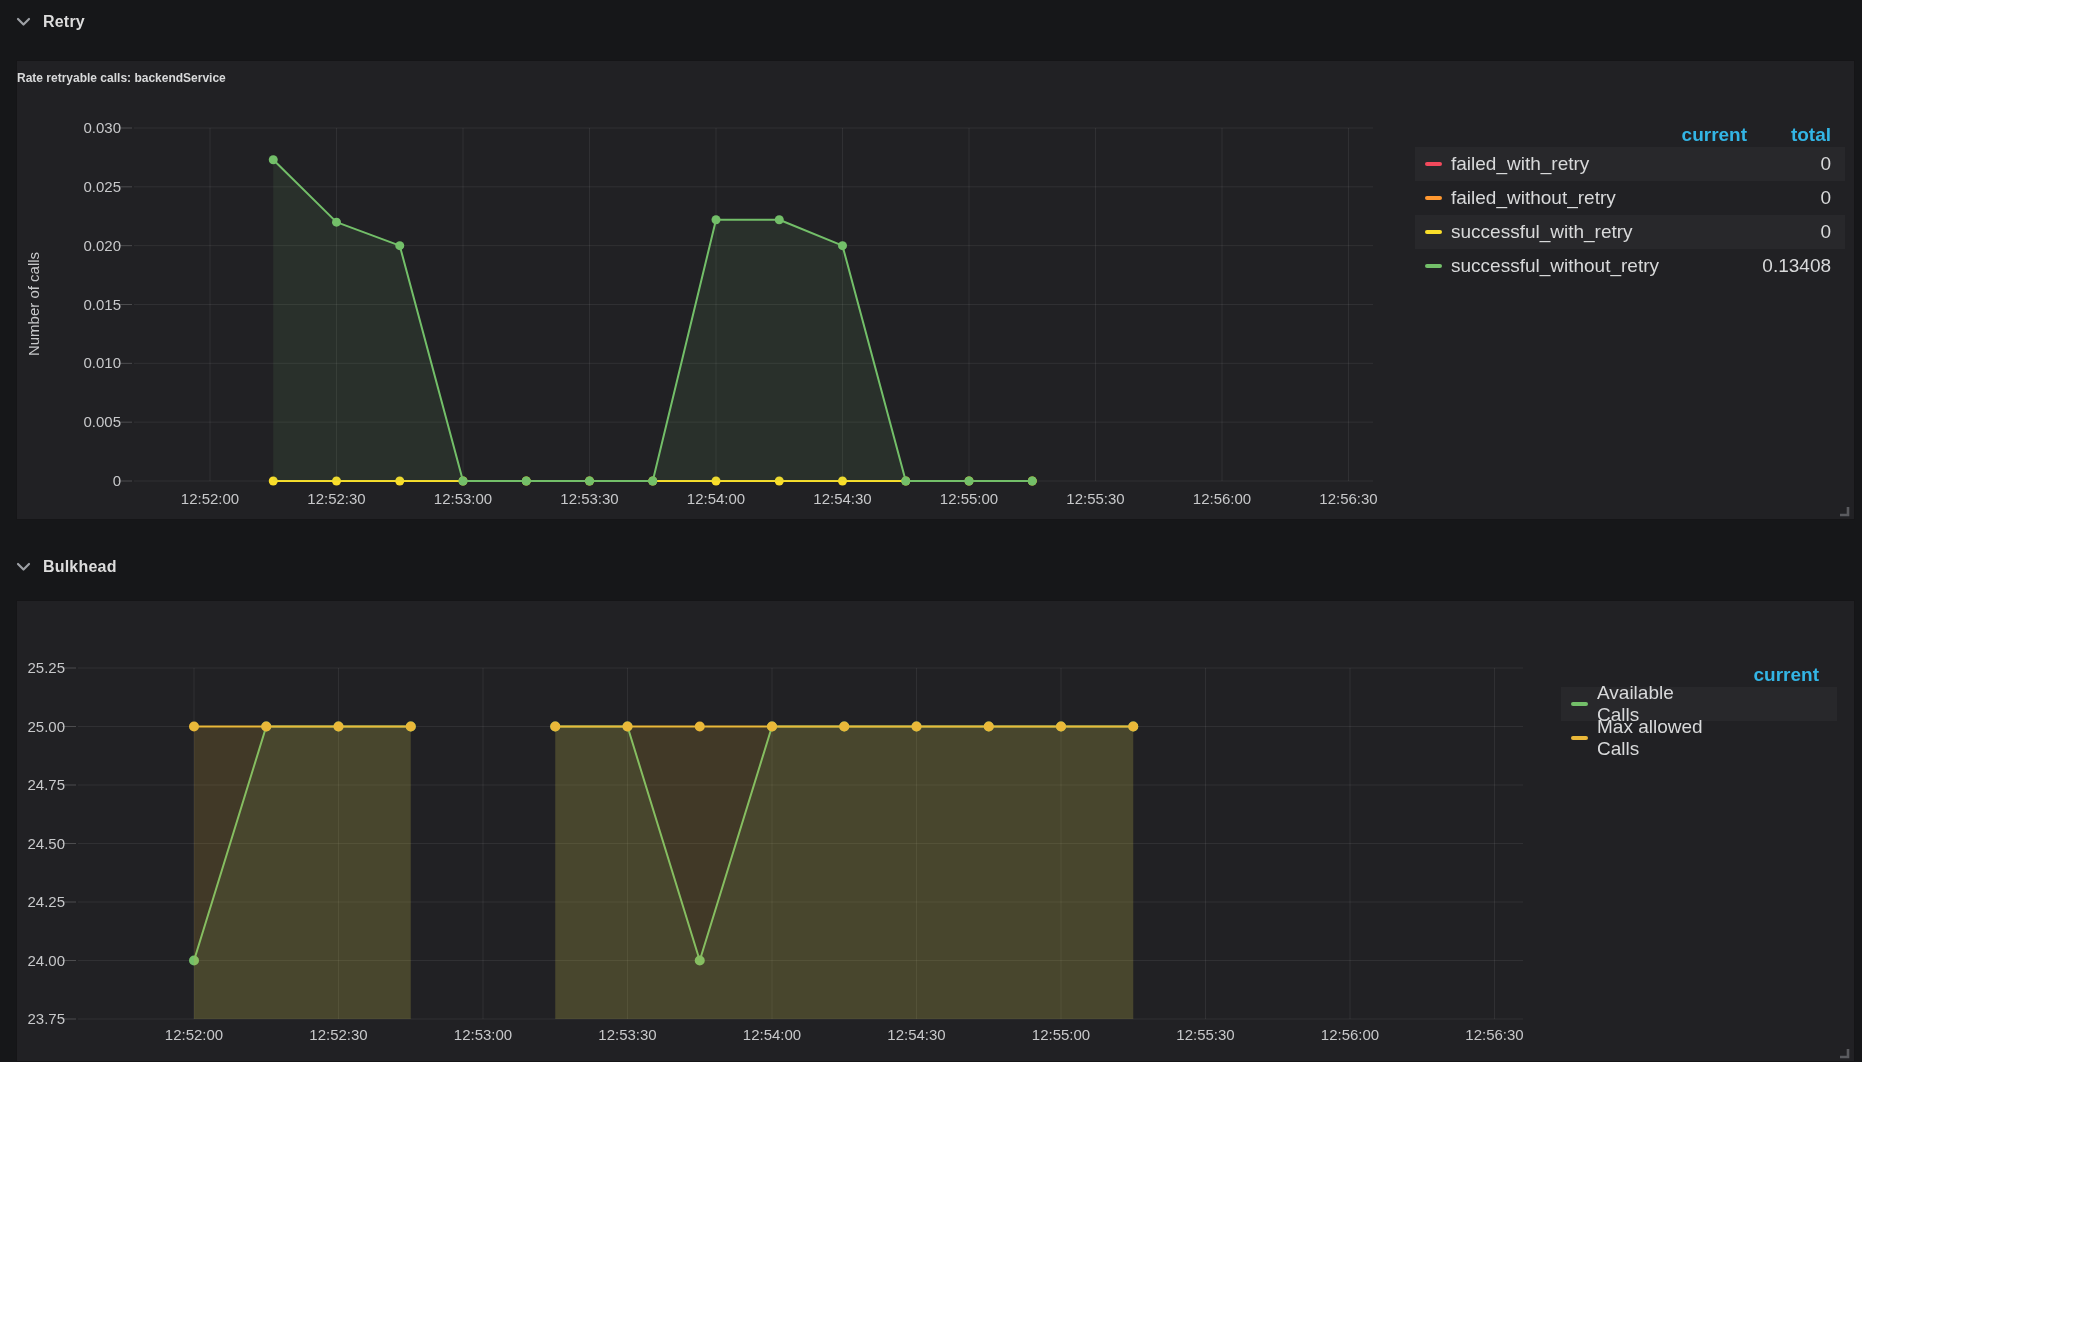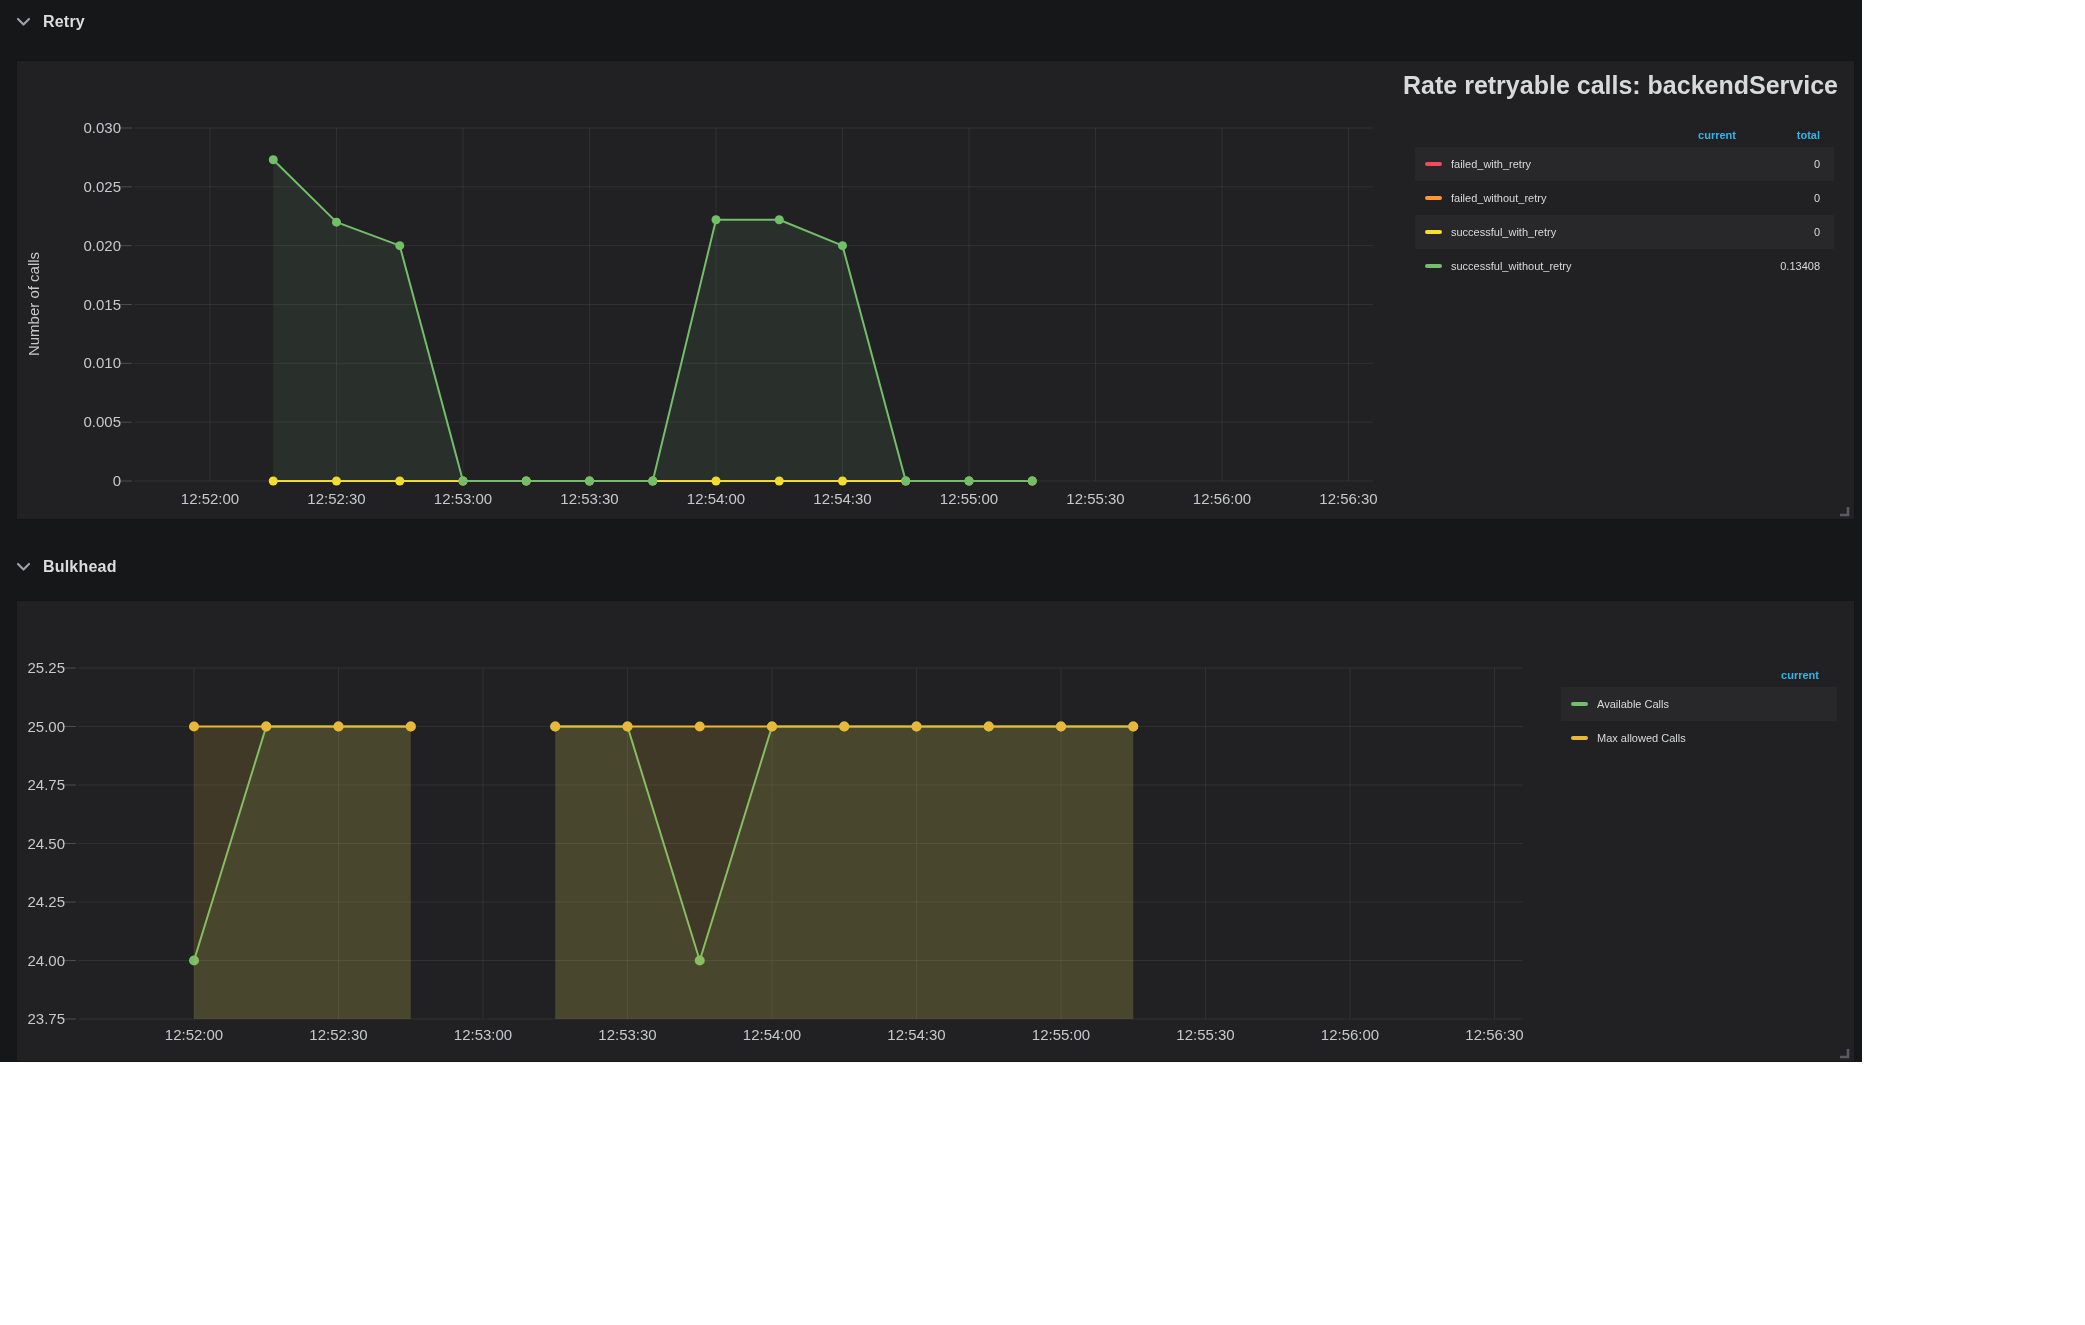--- a/index.html
+++ b/index.html
@@ -2,23 +2,23 @@
 <html><head>
 <meta charset="utf-8">
 <style>
   html,body{margin:0;padding:0;background:#ffffff;}
   body{font-family:"Liberation Sans", sans-serif; width:2085px; height:1325px; position:relative;}
   .dashboard{position:absolute; left:0; top:0; width:1862px; height:1062px; background:#161719; overflow:hidden;}
   .section-header{position:absolute; left:16px; height:28px; display:flex; align-items:center; gap:12px; cursor:pointer;}
   .section-header .chev{display:flex; align-items:center;}
   .section-title{color:#dcdcdc; font-size:16px; font-weight:bold; letter-spacing:.2px;}
   .panel{position:absolute; left:16px; width:1839px; background:#212124; border:1px solid rgba(0,0,0,0.35); box-sizing:border-box;}
-  .panel-title{position:absolute; left:0; right:16px; top:10px; text-align:right; color:#d8d9da; font-size:25px; font-weight:bold; cursor:pointer;}
+  .panel-title{position:absolute; left:0; right:16px; top:10px; text-align:left; color:#d8d9da; font-size:12px; font-weight:bold; cursor:pointer;}
   svg.chart{position:absolute; left:0; top:0;}
-  .legend{position:absolute; display:grid; font-size:11px; color:#d8d9da;}
+  .legend{position:absolute; display:grid; font-size:19px; color:#d8d9da;}
   .legend .hdr{font-weight:bold; text-align:right;}
   .legend .cell{height:34px; display:flex; align-items:center;}
   .legend .cell.val{justify-content:flex-end;}
   .legend .stripe{background:rgba(255,255,255,0.035);}
   .legend .name{padding-left:10px; cursor:pointer;}
   .swatch{display:inline-block; width:17px; height:4px; border-radius:2px; margin-right:9px; flex:0 0 auto;}
   .lg1{left:1398px; top:62px; width:419px; grid-template-columns:1fr 88px 98px;}
   .lg1 .cell.val{padding-right:14px;}
   .lg1 .hdr{height:24px; display:flex; align-items:center; justify-content:flex-end;}
   .lg1 .hdr.total{padding-right:14px;}

